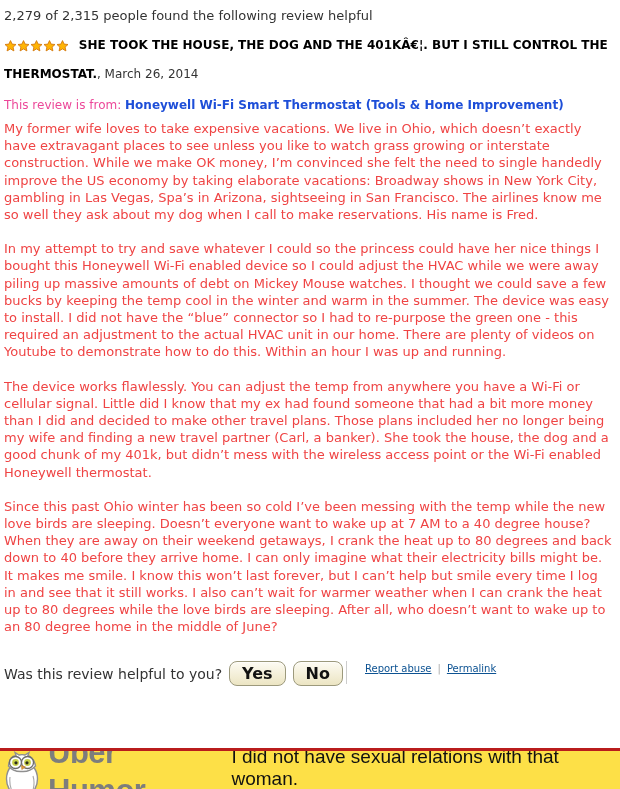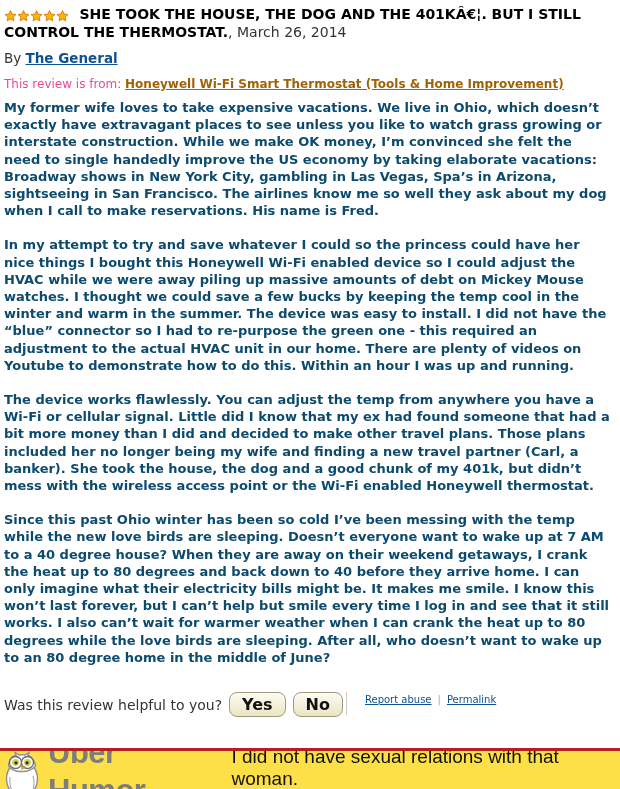--- a/index.html
+++ b/index.html
@@ -4,34 +4,33 @@
 <style>
   html,body{margin:0;padding:0;background:#fff;}
   body{
     width:620px;height:789px;overflow:hidden;
     font-family:"DejaVu Sans","Liberation Sans",sans-serif;
     color:#333;
     position:relative;
   }
   .review-wrap{padding:6px 8px 0 4px;}
   .helpful-count{font-size:13px;color:#333;margin:2px 0 9px 0;}
-  .title-line{font-size:14px;line-height:16px;margin:0 0 10px 0;color:#000;}
+  .title-line{font-size:12px;line-height:27px;margin:0 0 10px 0;color:#000;}
   .title-line .stars{white-space:nowrap;margin-right:6px;vertical-align:-2px;}
   .title-line .stars svg{vertical-align:-1px;}
   .review-title{font-weight:bold;color:#000;}
   .review-date{font-weight:normal;color:#333;}
   .byline{font-size:13.5px;margin:0 0 11px 0;color:#333;}
   .byline a{color:#0c5292;font-weight:bold;text-decoration:underline;cursor:pointer;}
   .review-from{font-size:12px;margin:0 0 8px 0;}
   .review-from .from-label{color:#ec4899;font-weight:normal;}
-  .review-from .product-link{color:#a16207;font-weight:bold;text-decoration:underline;}
+  .review-from .product-link{color:#1d4ed8;font-weight:bold;}
   .review-body p{
-    font-size:13px;line-height:17.2px;color:#0c4a6e;
+    font-size:13px;line-height:17.2px;color:#ef4444;
     margin:0 0 17px 0;
-    font-weight:bold;
   }
   .review-footer{display:flex;align-items:stretch;margin-top:26px;}
   .footer-left{width:342px;flex:0 0 342px;}
   .footer-help{font-size:12px;font-weight:bold;color:#333;margin:0 0 6px 0;}
   .footer-question{font-size:14px;color:#333;display:flex;align-items:center;}
   .amz-btn{
     font-family:"DejaVu Sans","Liberation Sans",sans-serif;
     font-size:16px;font-weight:bold;color:#111;
     background:linear-gradient(#fdfbf3,#ece5c3);
     border:1px solid #9c997c;border-radius:8px;
@@ -53,40 +52,38 @@
     font-size:31px;font-weight:bold;color:#7d7d7d;
     letter-spacing:-0.5px;margin-right:14px;line-height:38px;
   }
   .brand-caption{font-family:"Liberation Sans",sans-serif;font-size:19px;color:#111;margin-bottom:8px;}
 </style>
 </head>
 <body>
 
 <div class="review-wrap">
 
+  <div class="helpful-count">2,279 of 2,315 people found the following review helpful</div>
 
   <div class="title-line">
     <span class="stars">
       <svg width="13" height="12" viewBox="0 0 12 12">
           <polygon points="6,0.6 7.6,4.1 11.5,4.5 8.6,7.1 9.4,10.9 6,8.9 2.6,10.9 3.4,7.1 0.5,4.5 4.4,4.1" fill="#FFB404" stroke="#D47911" stroke-width="0.9"></polygon>
         </svg><svg width="13" height="12" viewBox="0 0 12 12">
           <polygon points="6,0.6 7.6,4.1 11.5,4.5 8.6,7.1 9.4,10.9 6,8.9 2.6,10.9 3.4,7.1 0.5,4.5 4.4,4.1" fill="#FFB404" stroke="#D47911" stroke-width="0.9"></polygon>
         </svg><svg width="13" height="12" viewBox="0 0 12 12">
           <polygon points="6,0.6 7.6,4.1 11.5,4.5 8.6,7.1 9.4,10.9 6,8.9 2.6,10.9 3.4,7.1 0.5,4.5 4.4,4.1" fill="#FFB404" stroke="#D47911" stroke-width="0.9"></polygon>
         </svg><svg width="13" height="12" viewBox="0 0 12 12">
           <polygon points="6,0.6 7.6,4.1 11.5,4.5 8.6,7.1 9.4,10.9 6,8.9 2.6,10.9 3.4,7.1 0.5,4.5 4.4,4.1" fill="#FFB404" stroke="#D47911" stroke-width="0.9"></polygon>
         </svg><svg width="13" height="12" viewBox="0 0 12 12">
           <polygon points="6,0.6 7.6,4.1 11.5,4.5 8.6,7.1 9.4,10.9 6,8.9 2.6,10.9 3.4,7.1 0.5,4.5 4.4,4.1" fill="#FFB404" stroke="#D47911" stroke-width="0.9"></polygon>
         </svg>
     </span><span class="review-title">SHE TOOK THE HOUSE, THE DOG AND THE 401KÂ€¦. BUT I STILL CONTROL THE THERMOSTAT.</span><span class="review-date">, March 26, 2014</span>
   </div>
 
-  <div class="byline">
-    <span>By </span><a>The General</a>
-  </div>
 
   <div class="review-from">
     <span class="from-label">This review is from:</span>
     <span class="product-link">Honeywell Wi-Fi Smart Thermostat (Tools &amp; Home Improvement)</span>
   </div>
 
   <div class="review-body">
     <p>My former wife loves to take expensive vacations. We live in Ohio, which doesn’t exactly have extravagant places to see unless you like to watch grass growing or interstate construction. While we make OK money, I’m convinced she felt the need to single handedly improve the US economy by taking elaborate vacations: Broadway shows in New York City, gambling in Las Vegas, Spa’s in Arizona, sightseeing in San Francisco. The airlines know me so well they ask about my dog when I call to make reservations. His name is Fred.</p>
     <p>In my attempt to try and save whatever I could so the princess could have her nice things I bought this Honeywell Wi-Fi enabled device so I could adjust the HVAC while we were away piling up massive amounts of debt on Mickey Mouse watches. I thought we could save a few bucks by keeping the temp cool in the winter and warm in the summer. The device was easy to install. I did not have the “blue” connector so I had to re-purpose the green one - this required an adjustment to the actual HVAC unit in our home. There are plenty of videos on Youtube to demonstrate how to do this. Within an hour I was up and running.</p>
     <p>The device works flawlessly. You can adjust the temp from anywhere you have a Wi-Fi or cellular signal. Little did I know that my ex had found someone that had a bit more money than I did and decided to make other travel plans. Those plans included her no longer being my wife and finding a new travel partner (Carl, a banker). She took the house, the dog and a good chunk of my 401k, but didn’t mess with the wireless access point or the Wi-Fi enabled Honeywell thermostat.</p>

